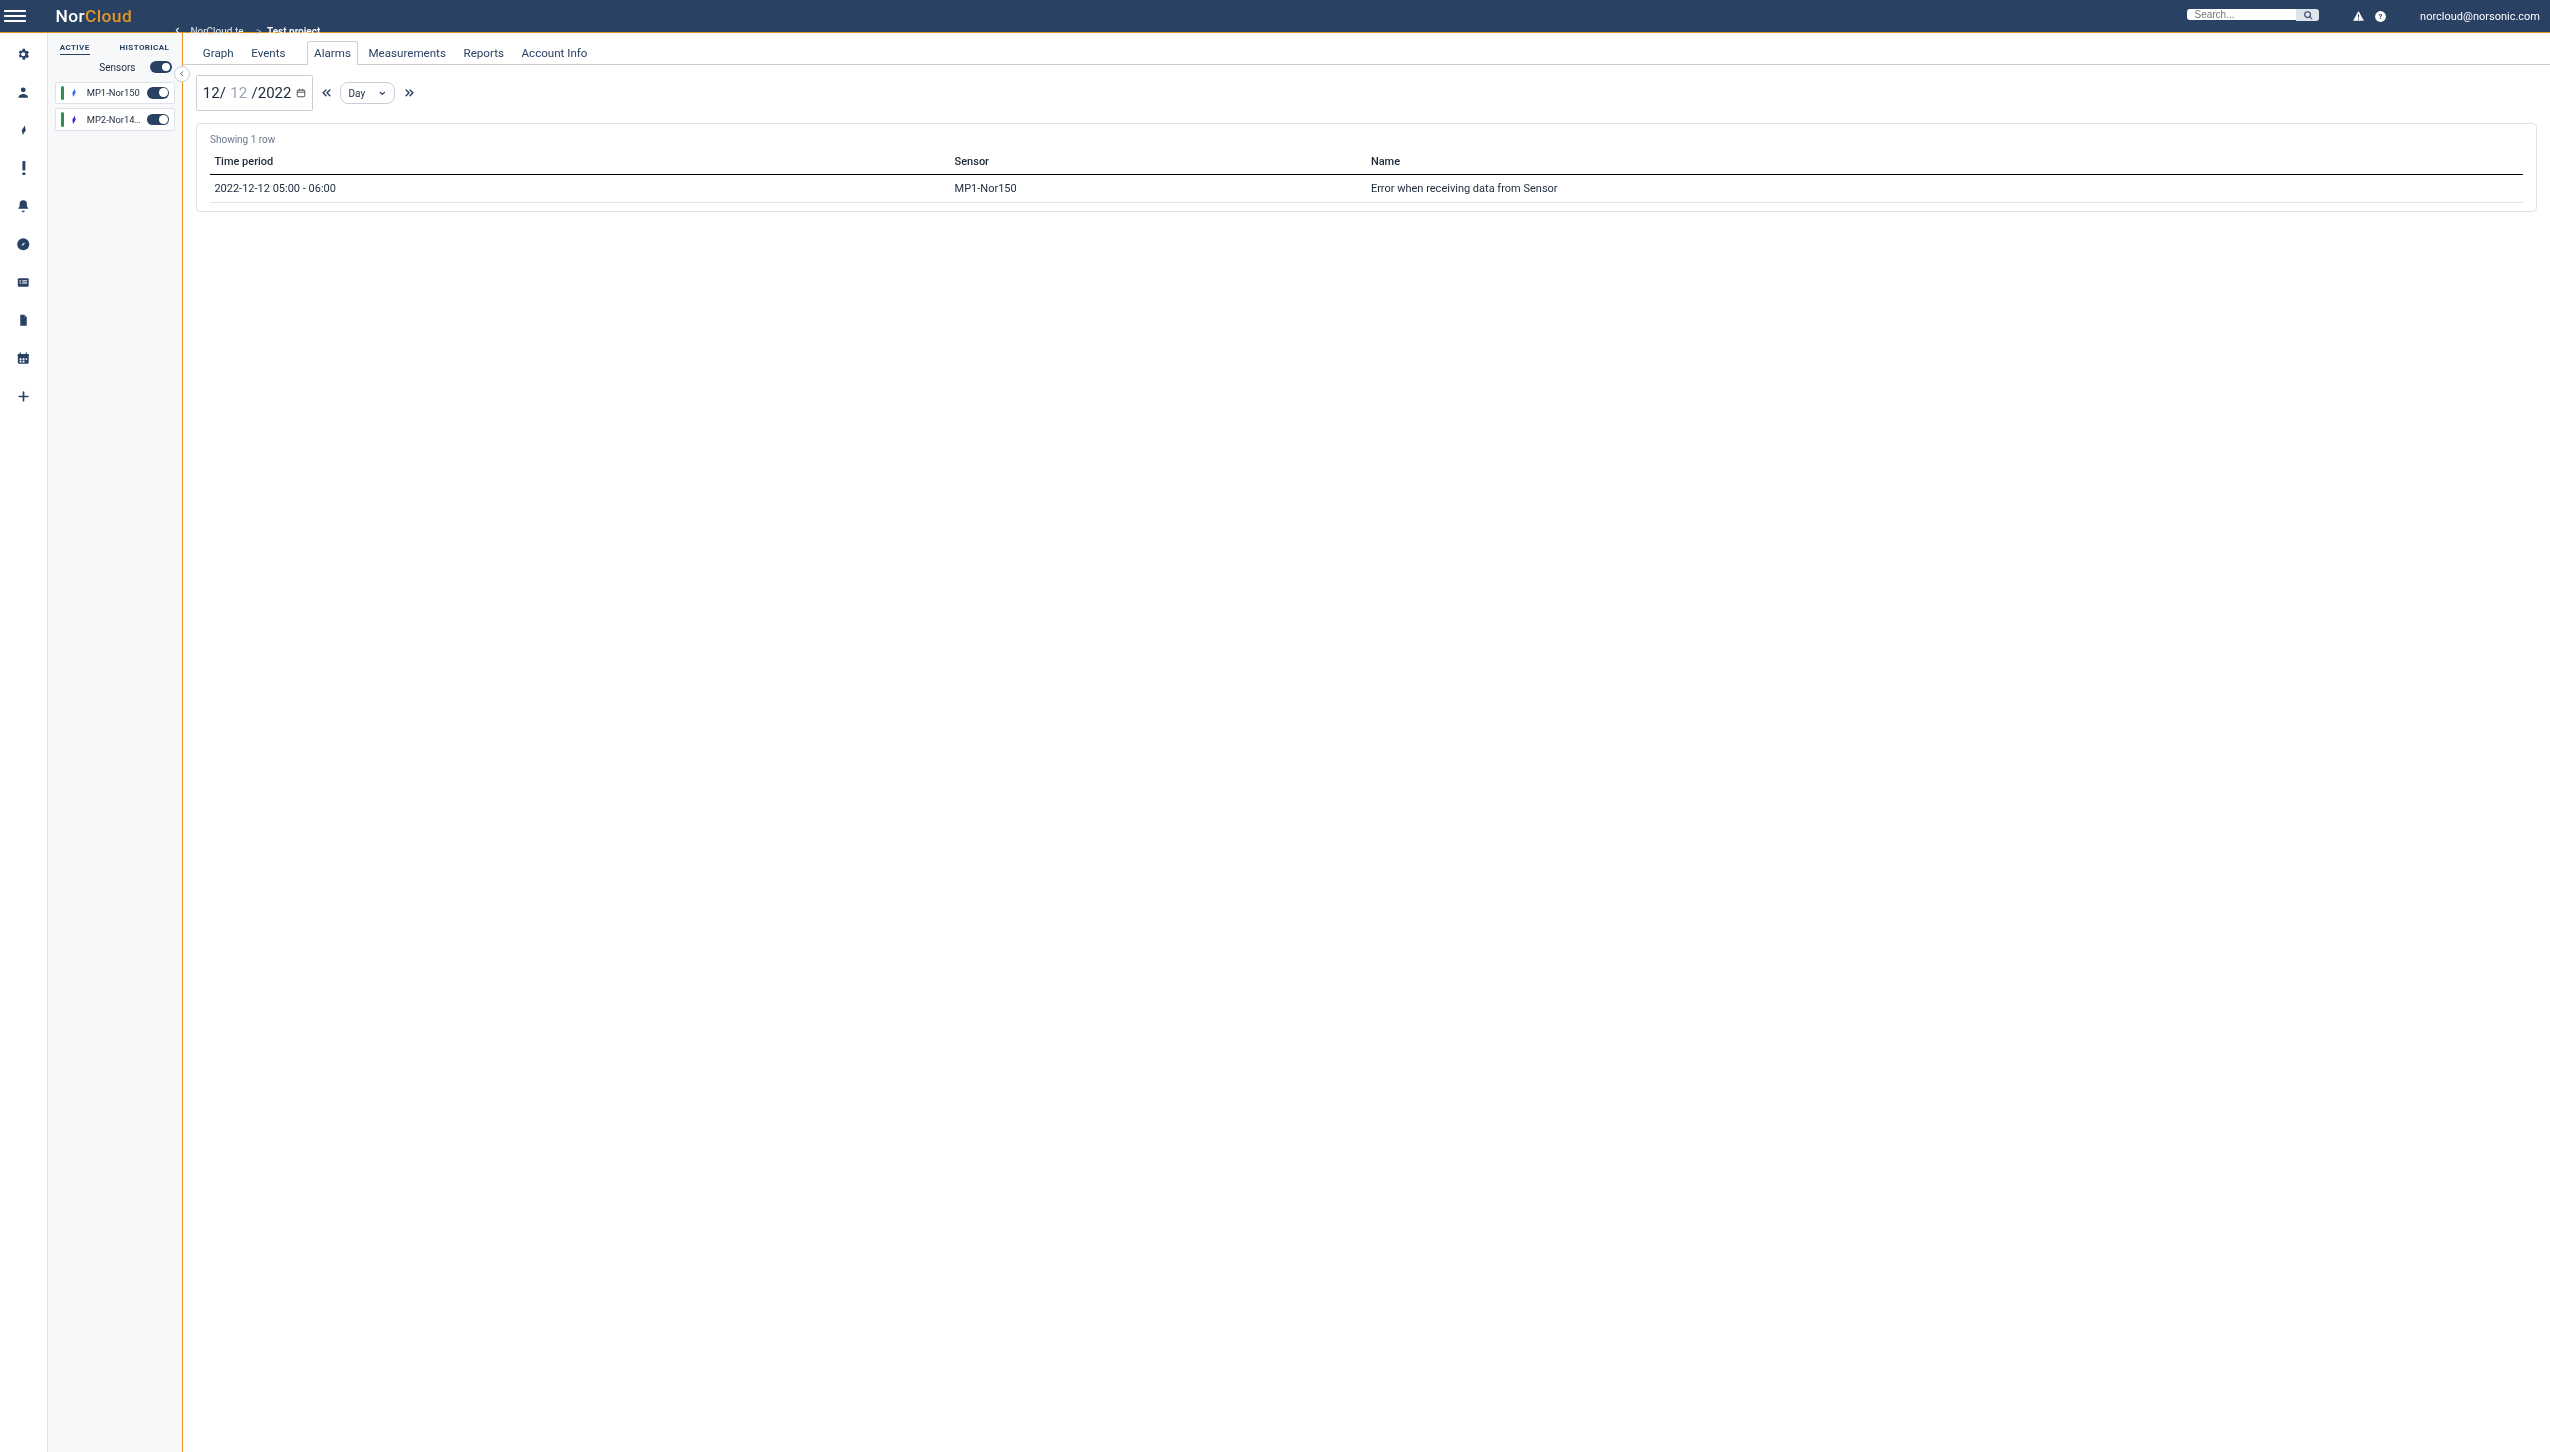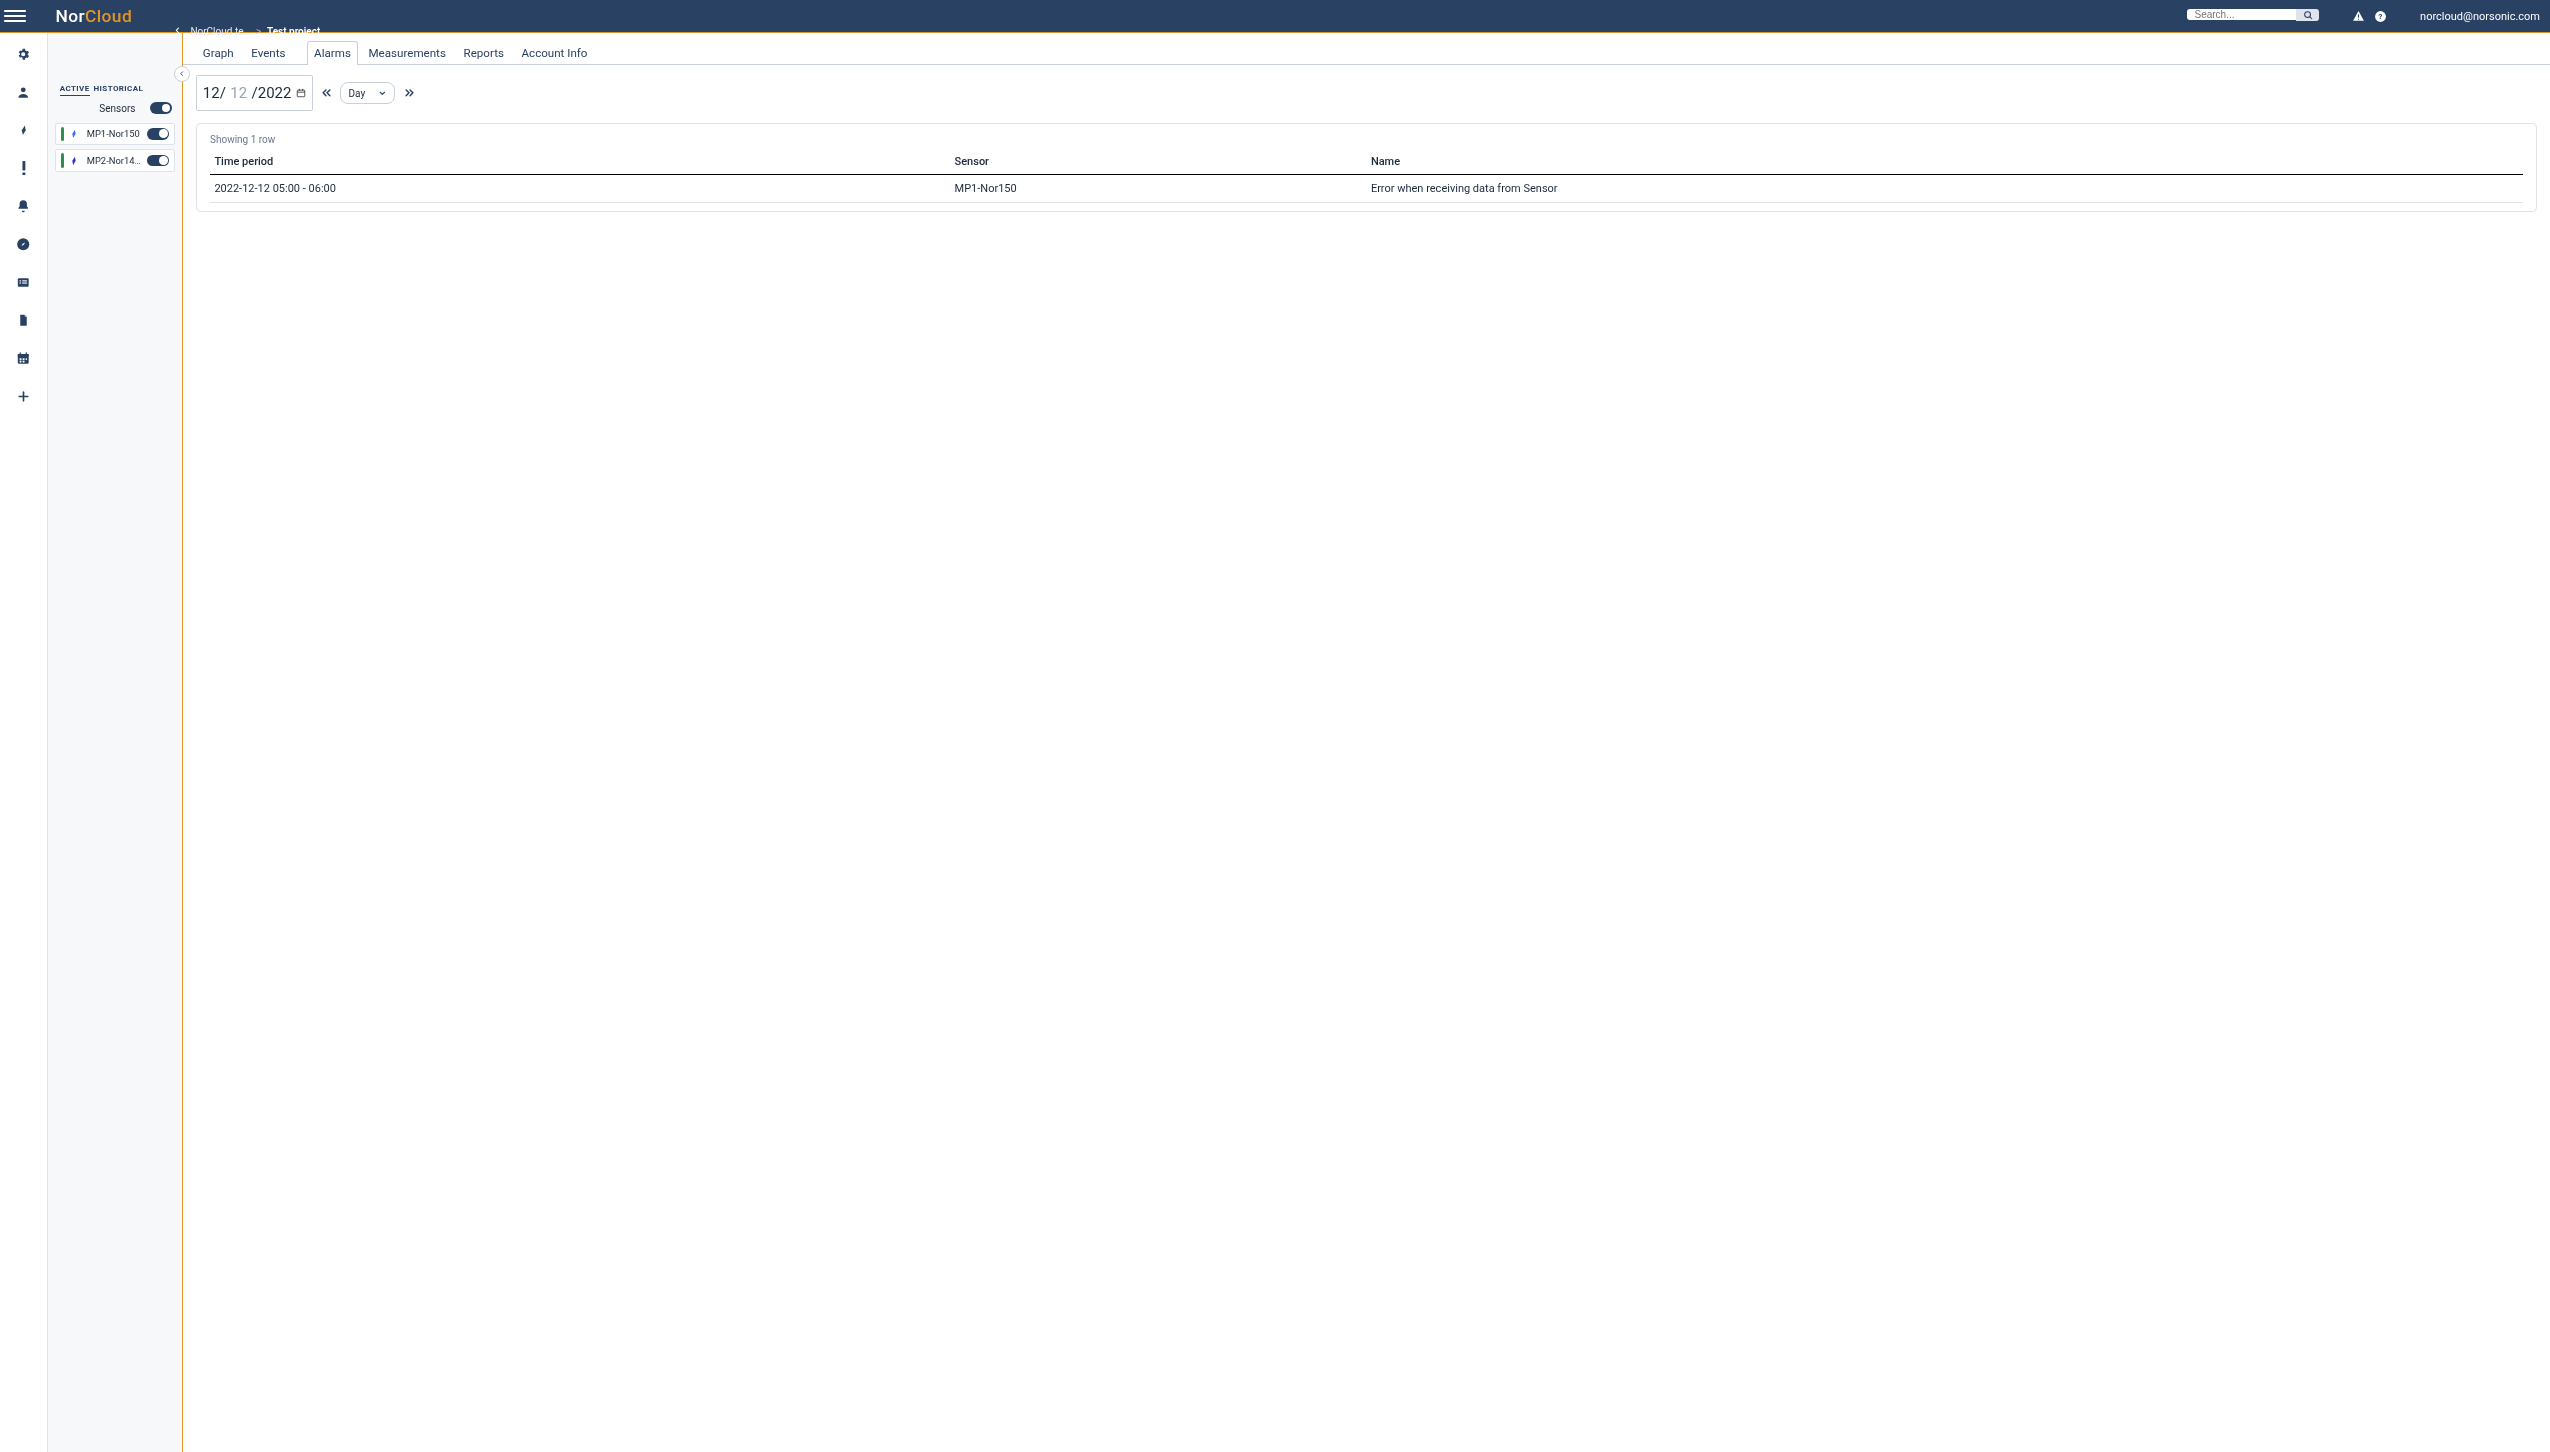--- a/index.html
+++ b/index.html
@@ -67,21 +67,21 @@
   .rail-icon{width:16px;height:16px;color:var(--navy);cursor:pointer;display:flex;align-items:center;justify-content:center;}
 
   .side-panel{
     width:135px;background:var(--panel-bg);border-right:1.5px solid var(--orange);
     position:relative;padding:5.8px 7.3px;
   }
   .collapse-handle{
     position:absolute;right:-8px;top:33px;width:16px;height:16px;border-radius:50%;
     background:#fff;border:0.7px solid var(--border);display:flex;align-items:center;justify-content:center;cursor:pointer;
   }
-  .side-tabs{display:flex;gap:4px;padding:4.4px 4.4px 1.5px;margin-top:41px;}
+  .side-tabs{display:flex;gap:30px;padding:4.4px 4.4px 1.5px;}
   .side-tab{font-size:8px;font-weight:700;letter-spacing:0.4px;color:var(--navy);cursor:pointer;padding-bottom:2.2px;}
   .side-tab.active{border-bottom:1.5px solid var(--navy);}
   .side-header{display:flex;align-items:center;justify-content:space-between;padding:4.4px 2.9px 4.4px 44px;font-size:10px;color:var(--text);}
   .toggle{
     width:22px;height:11.6px;border-radius:11.6px;background:var(--navy);position:relative;cursor:pointer;flex:0 0 auto;
   }
   .toggle::after{content:"";position:absolute;right:1.5px;top:1.5px;width:8.7px;height:8.7px;background:#fff;border-radius:50%;}
   .sensor-row{
     display:flex;align-items:center;gap:5.8px;background:#fff;border:0.7px solid var(--border-light);
     border-radius:2.2px;padding:2.9px 4.4px;margin:4.4px 0;font-size:9.4px;cursor:pointer;

